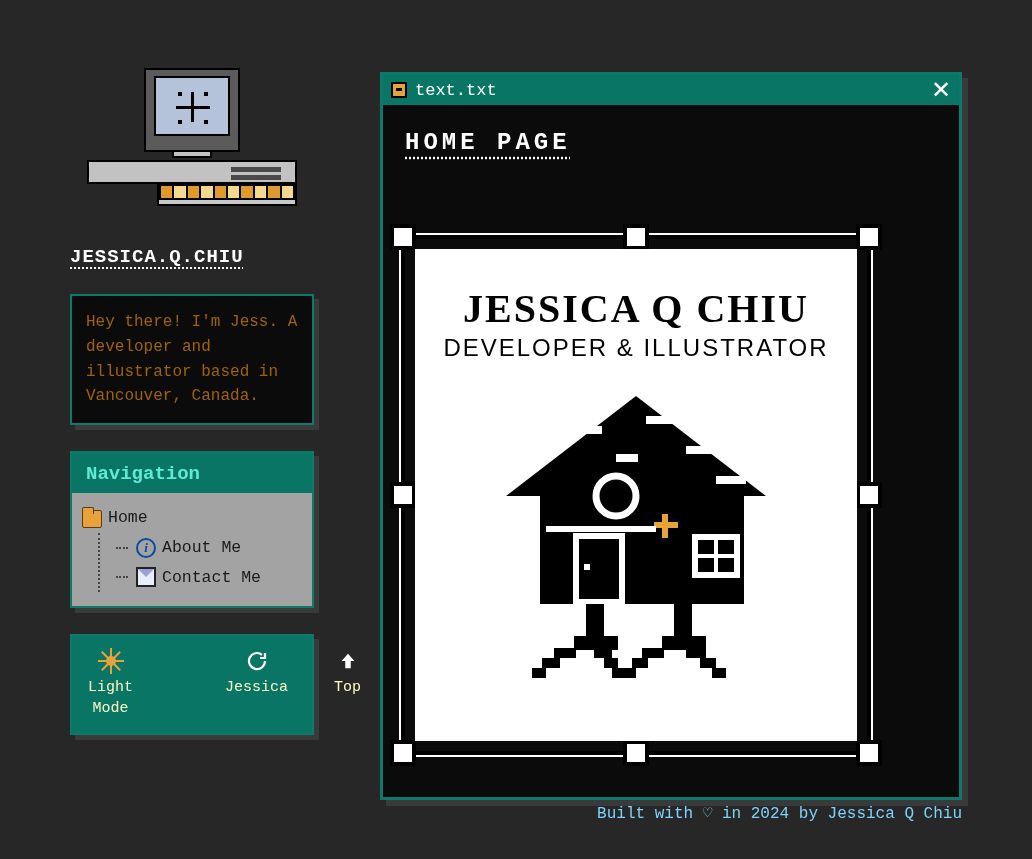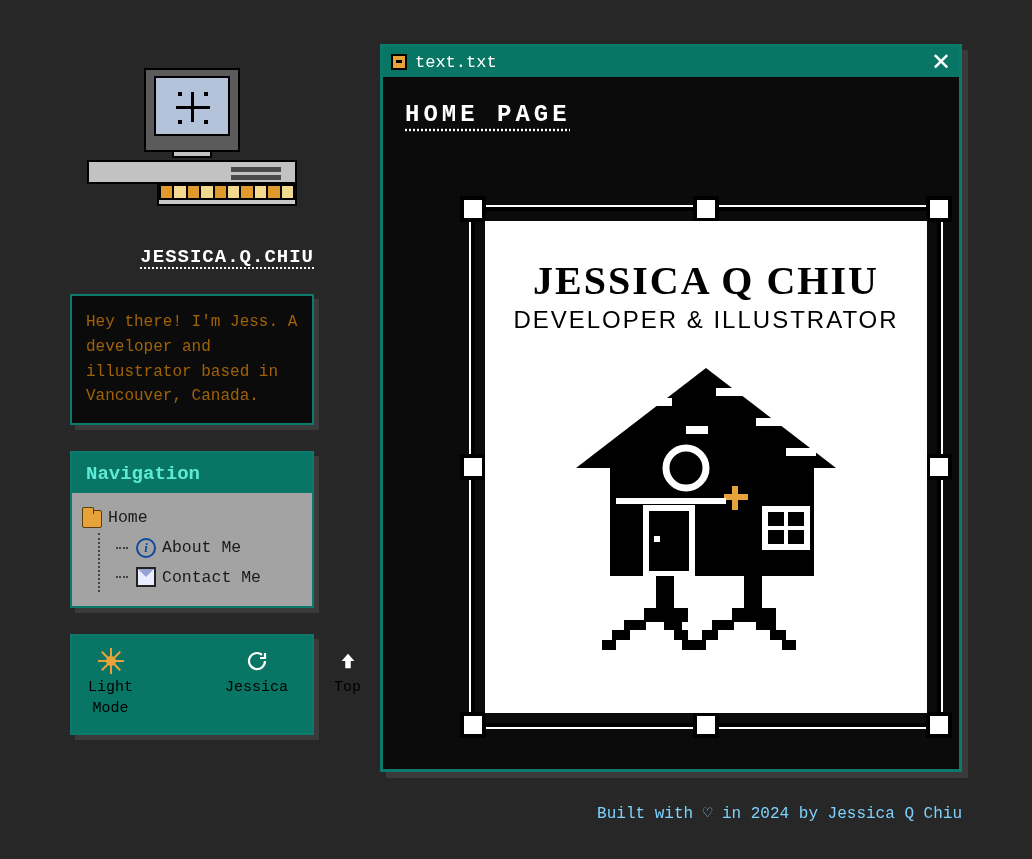--- a/index.html
+++ b/index.html
@@ -69,21 +69,21 @@
   .kb {
     width: 140px; height: 20px; border:2px solid #000; background:#000;
     display:grid; grid-template-columns: repeat(10,1fr); gap:2px; padding:2px;
   }
   .kb i { background:#e09a2b; display:block; }
   .kb i:nth-child(2n){ background:#f3d98e; }
   .kb-base { width:140px; height:6px; background:#c8c8c8; border:2px solid #000; border-top:none; margin-left:auto; }
 
   .brand {
     margin-top: 18px;
-    text-align: right;
+    text-align: left;
     font-weight: bold;
     letter-spacing: 1px;
     font-size: 19px;
     text-decoration: underline dotted #fff;
     text-underline-offset: 6px;
   }
 
   
   .panel {
     margin-top: 26px;
@@ -150,21 +150,21 @@
   .ico.mail::before{
     content:""; position:absolute; left:0; right:0; top:0; height:0;
     border-left:8px solid transparent; border-right:8px solid transparent; border-top:8px solid #97a3d6;
   }
 
   .panel.actions {
     background: #097565;
     display:flex; align-items:flex-start;
     padding: 12px 16px 14px;
     gap: 46px;
-    color:#000000;
+    color:#fef9c3;
   }
   .action { text-align:center; font-size:15px; line-height:1.35; cursor:pointer; }
   .action .aicon { width:26px; height:26px; margin:0 auto 4px; display:flex; align-items:center; justify-content:center; }
   .sun { position:relative; width:20px; height:20px; }
   .sun::before{ content:""; position:absolute; inset:5px; background:#e7a33a; border-radius:50%; }
   .sun::after{
     content:""; position:absolute; inset:-3px;
     background:
       linear-gradient(#e7a33a,#e7a33a) center/2px 100% no-repeat,
       linear-gradient(#e7a33a,#e7a33a) center/100% 2px no-repeat;
@@ -178,21 +178,21 @@
     transform: rotate(45deg);
   }
   .reload svg, .top svg { width:22px; height:22px; display:block; }
   .reload svg { width:24px; height:24px; }
   .actions .spacer { flex: 1; }
 
   
   .window {
     position: absolute;
     left: 380px;
-    top: 44px;
+    top: 72px;
     width: 582px;
     height: 728px;
     border: 3px solid #0b7a6a;
     background: #0b0b0b;
     box-shadow: 6px 6px 0 #3a3a3a;
     display:flex; flex-direction:column;
   }
   .titlebar {
     height: 30px;
     background: #097565;
@@ -226,21 +226,21 @@
     letter-spacing: 4px;
     text-decoration: underline dotted;
     text-underline-offset: 8px;
     margin: 6px 0 24px 4px;
   }
 
   
   .poster-wrap {
     position: relative;
     flex:1;
-    display:flex; align-items:center; justify-content:flex-end;
+    display:flex; align-items:center; justify-content:flex-start;
   }
   .selection {
     position: relative;
     width: 470px;
     height: 520px;
     border: 4px solid #000;
     outline: 2px solid #fff;
     outline-offset: 0px;
   }
   .handle {

